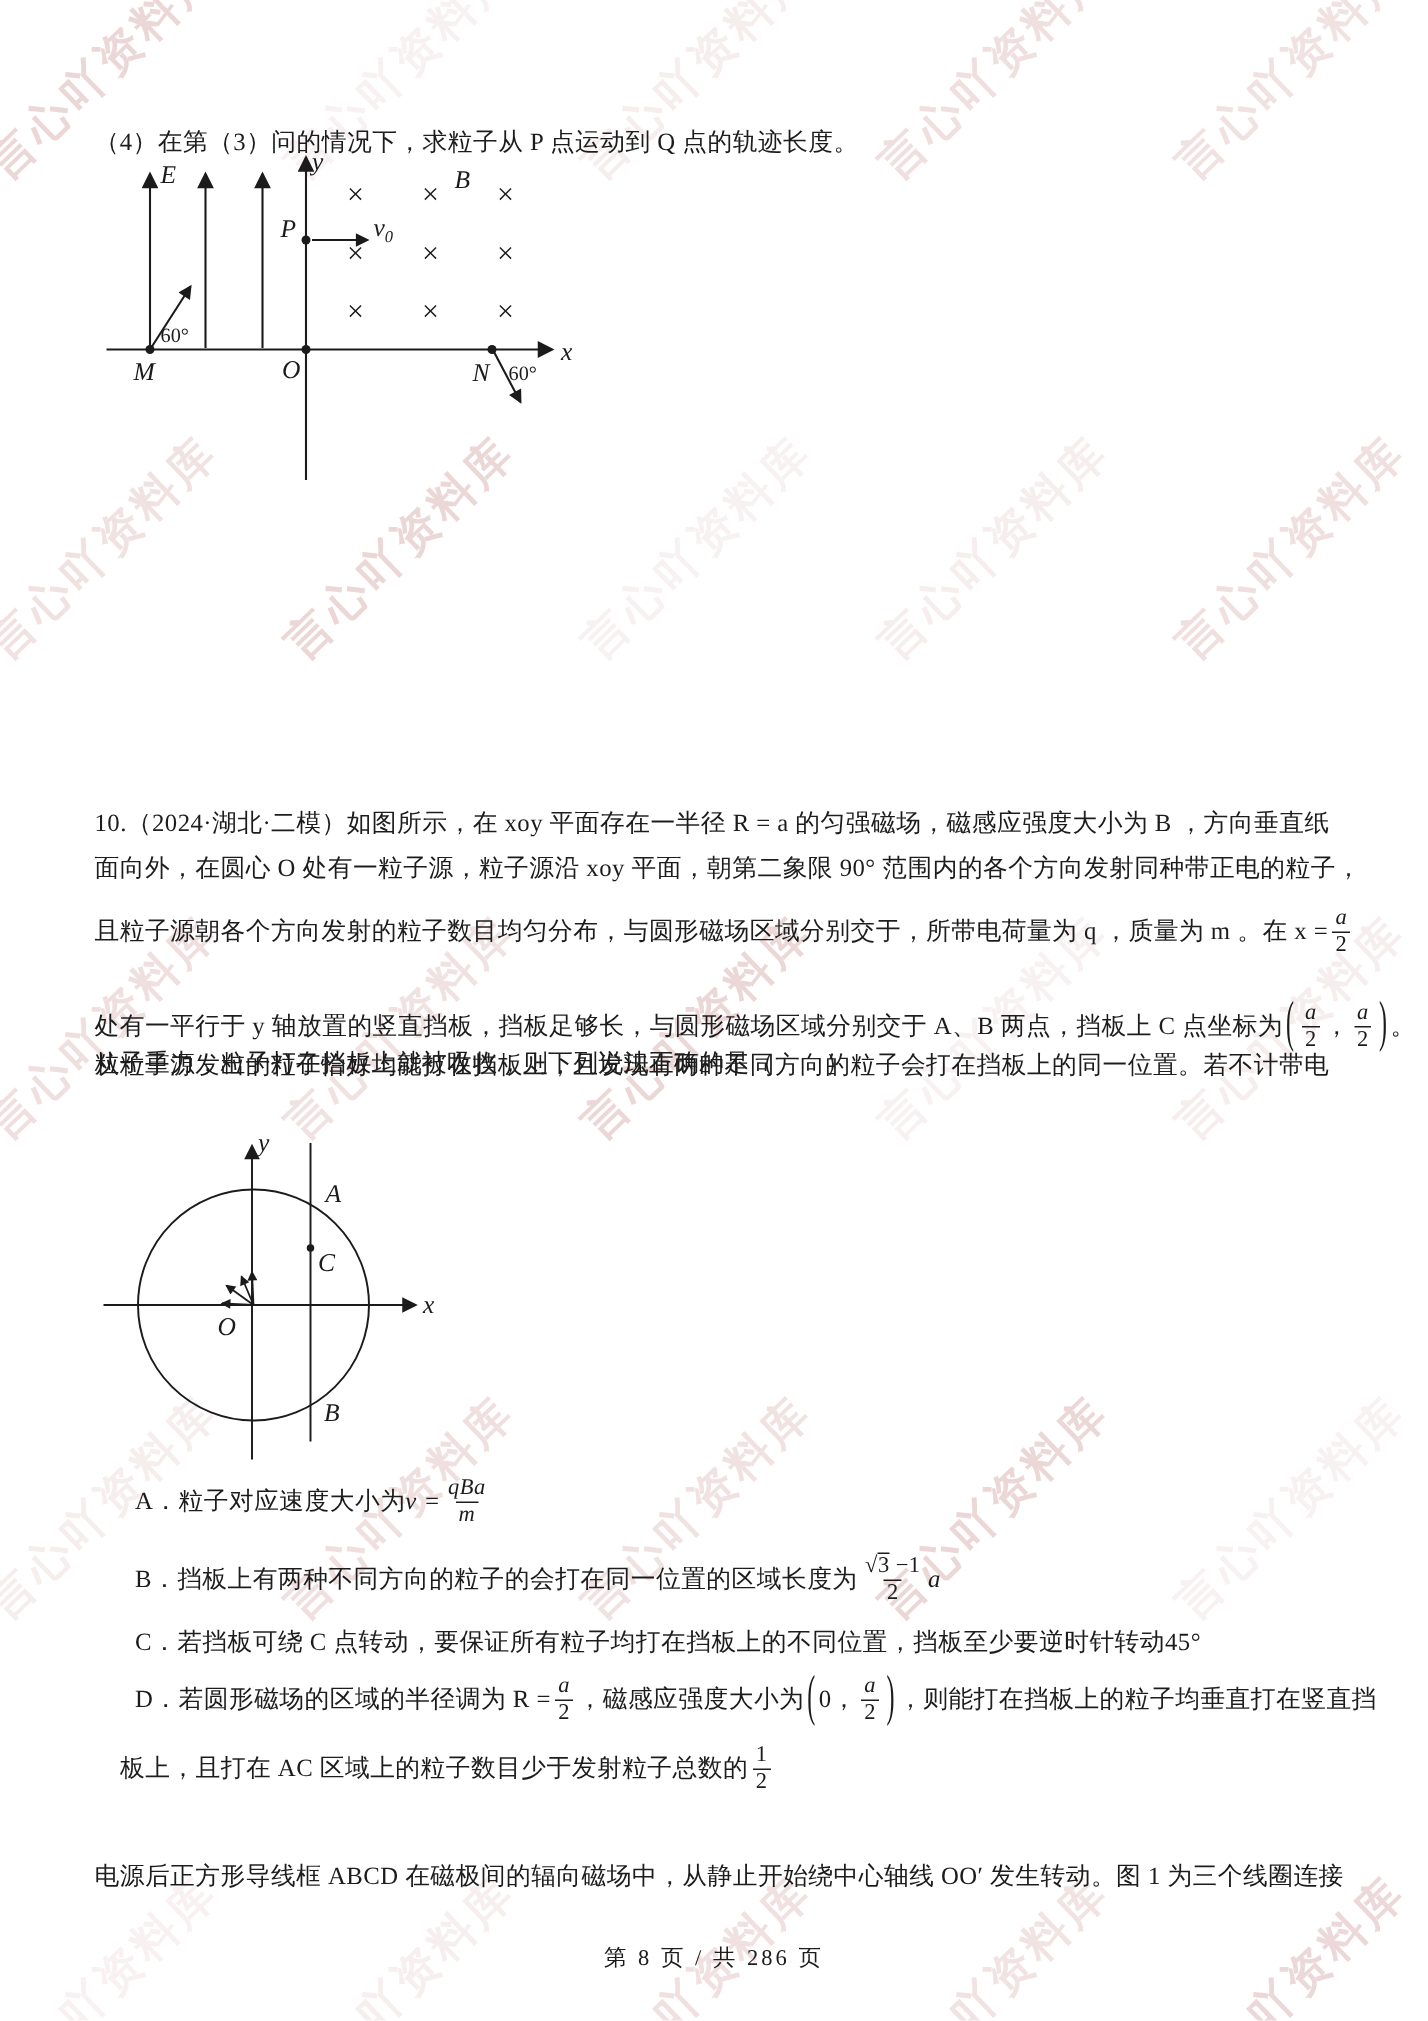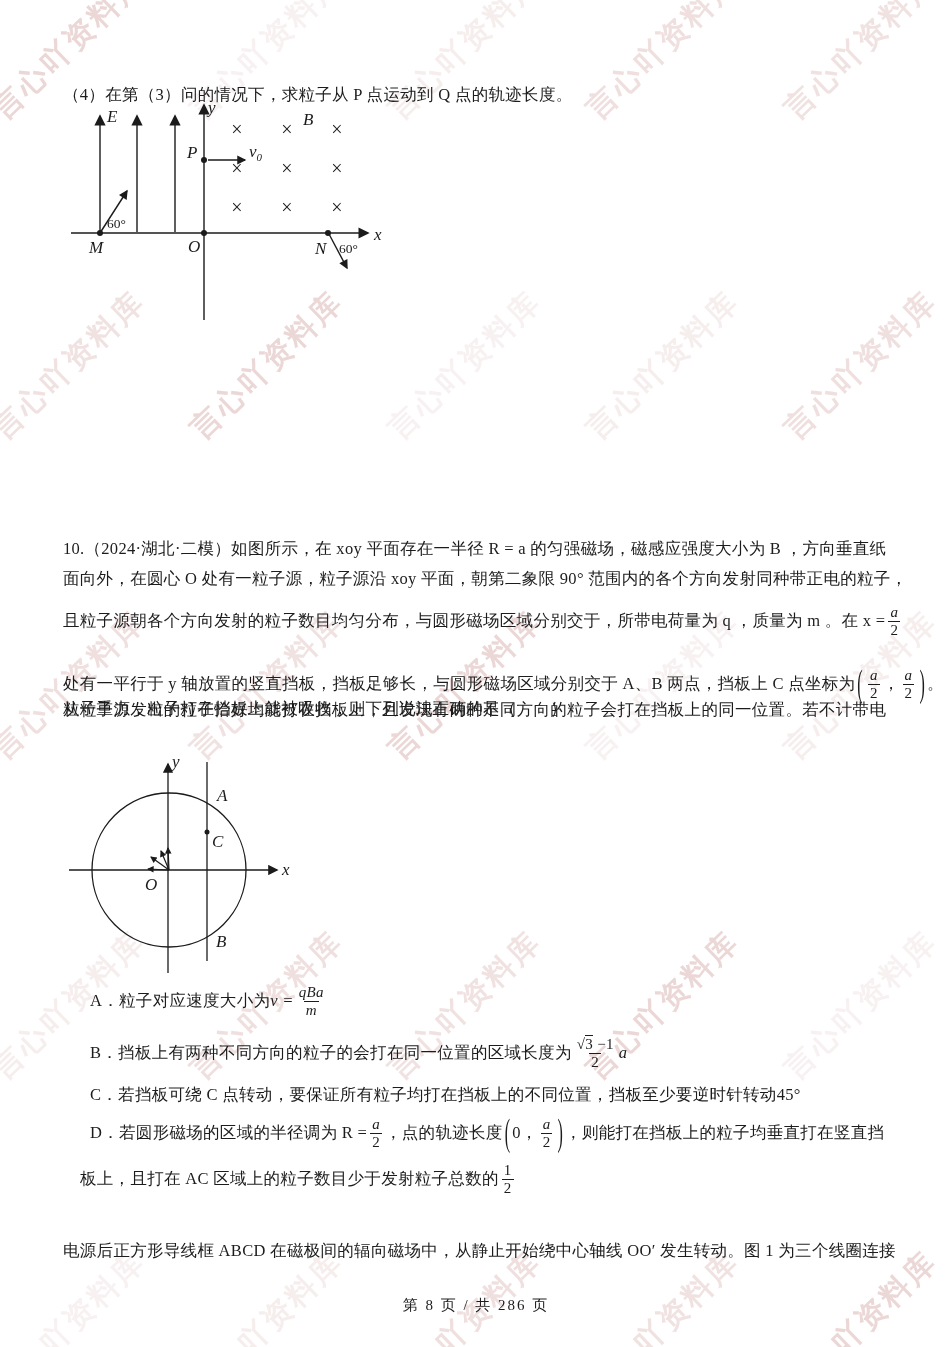--- a/index.html
+++ b/index.html
@@ -238,21 +238,21 @@
     <span>C．</span><span>若挡板可绕 C 点转动，要保证所有粒子均打在挡板上的不同位置，挡板至少要逆时针转动45°</span>
   </div>
 
   <div class="fline" style="left:90px;top:1108px;height:50px;">
     <span>D．</span>
     <span>若圆形磁场的区域的半径调为 R = </span>
     <span class="frac">
         <span class="num">a</span>
         <span class="den upr">2</span>
       </span>
-    <span>，点的轨迹长度</span>
+    <span>，磁感应强度大小为</span>
     <span class="bp">(</span>
     <span>0，</span>
     <span class="frac">
         <span class="num">a</span>
         <span class="den upr">2</span>
       </span>
     <span class="bp">)</span>
     <span>，则能打在挡板上的粒子均垂直打在竖直挡</span>
   </div>
 

